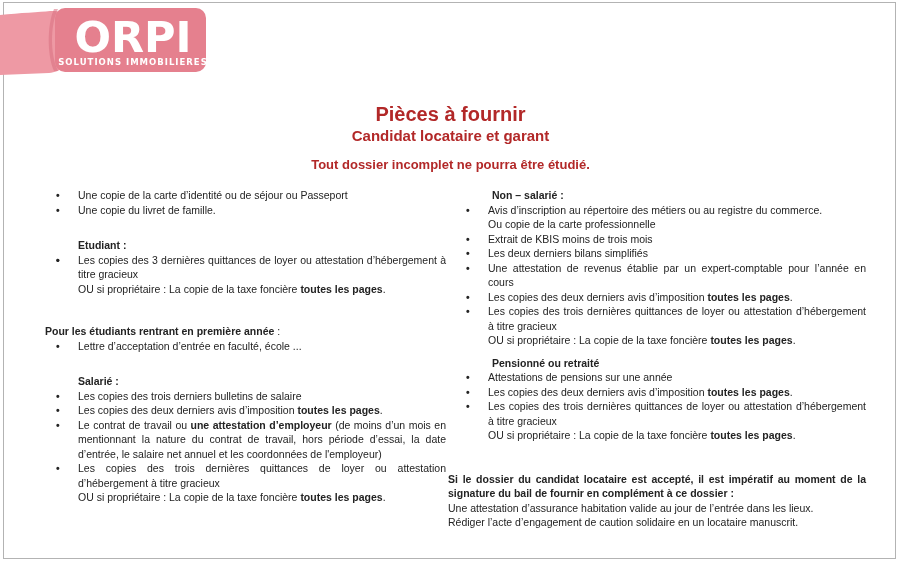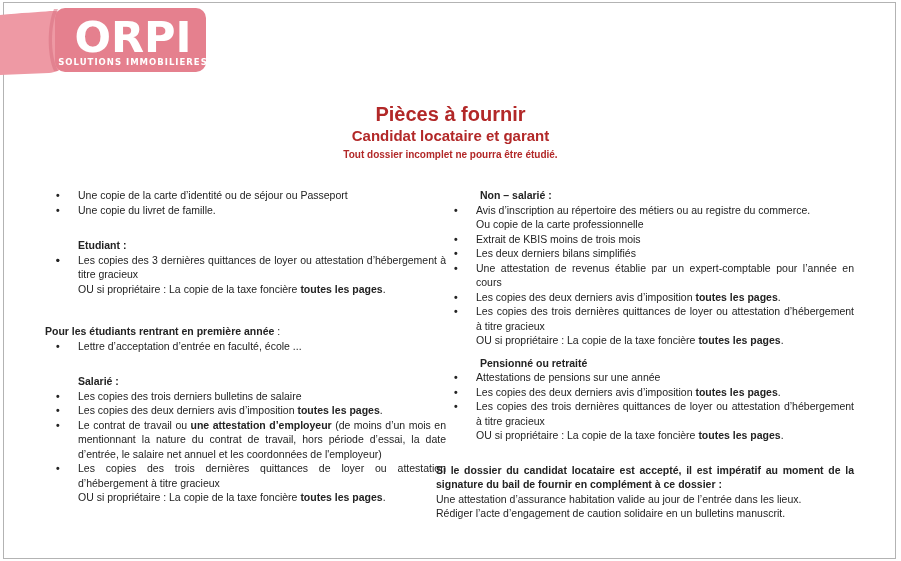--- a/index.html
+++ b/index.html
@@ -6,45 +6,45 @@
   body{
     width:901px;height:561px;position:relative;overflow:hidden;
     background:#ffffff;color:#222;
     font-family:"Liberation Sans",sans-serif;
   }
   .frame{position:absolute;left:3px;top:2px;right:5px;bottom:2px;border:1px solid #b3b3b3;}
   .logo{position:absolute;left:0;top:0;width:212px;height:80px;}
   .header{position:absolute;left:0;top:102px;width:100%;text-align:center;color:#b22828;}
   .title{font-size:20px;font-weight:bold;line-height:24px;}
   .sub1{font-size:15px;font-weight:bold;margin-top:3px;line-height:13px;}
-  .sub2{font-size:10px;font-weight:bold;margin-top:6px;line-height:14px;}
+  .sub2{font-size:13px;font-weight:bold;margin-top:16px;line-height:14px;}
   .col{position:absolute;top:188px;font-size:10.5px;line-height:14.5px;color:#232323;}
   .col.left{left:36px;width:410px;}
-  .col.right{left:436px;width:418px;}
+  .col.right{left:448px;width:418px;}
   .heading{font-weight:bold;}
   .col.left .heading{padding-left:42px;}
   .col.right .heading{padding-left:44px;}
   .intro{font-weight:bold;padding-left:9px;}
   .intro .colon{font-weight:normal;}
   .bullet{position:relative;text-align:justify;}
   .col.left .bullet{padding-left:42px;}
   .col.right .bullet{padding-left:40px;}
   .bullet .dot{position:absolute;font-weight:bold;}
   .col.left .bullet .dot{left:20px;}
   .col.right .bullet .dot{left:18px;}
   .cont{text-align:left;}
   .col.left .cont{padding-left:42px;}
   .col.right .cont{padding-left:40px;}
   .plain{padding-left:0;text-align:left;}
   .plain.justify{text-align:justify;}
   .b{font-weight:bold;}
   .sec-etudiant,.sec-salarie{margin-top:21px;}
   .sec-premiere{margin-top:28px;}
   .sec-pensionne{margin-top:8px;}
-  .sec-footer{margin-top:20px;}
+  .sec-footer{margin-top:29px;}
 </style>
 </head>
 <body>
 
 <div class="frame"></div>
 
 <div class="logo">
   <svg width="212" height="80" viewBox="0 0 212 80">
     <path d="M0,15 C20,13 40,12 50,11 C64,10 71,17 67,27 C63,36 62,46 65,55 C68,65 61,72 49,73 L0,75 Z" fill="#ee99a4"></path>
     <path d="M58,9 C50,25 50,55 58,71 L54,71 C47,55 47,25 54,9 Z" fill="#d8707f" opacity="0.55"></path>
@@ -113,16 +113,16 @@
         <div class="bullet"><span class="dot">•</span><span>Attestations de pensions sur une année</span></div>
         <div class="bullet"><span class="dot">•</span><span>Les copies des deux derniers avis d’imposition </span><span class="b">toutes les pages</span><span>.</span></div>
         <div class="bullet"><span class="dot">•</span><span>Les copies des trois dernières quittances de loyer ou attestation d’hébergement à titre gracieux</span></div>
         <div class="cont"><span>OU si propriétaire : La copie de la taxe foncière </span><span class="b">toutes les pages</span><span>.</span></div>
       </div>
   </div>
   <div class="sec-footer">
     <div>
         <div class="plain justify"><span class="b">Si le dossier du candidat locataire est accepté, il est impératif au moment de la signature du bail de fournir en complément à ce dossier :</span></div>
         <div class="plain"><span>Une attestation d’assurance habitation valide au jour de l’entrée dans les lieux.</span></div>
-        <div class="plain"><span>Rédiger l’acte d’engagement de caution solidaire en un bulletins manuscrit.</span></div>
+        <div class="plain"><span>Rédiger l’acte d’engagement de caution solidaire en un locataire manuscrit.</span></div>
       </div>
   </div>
 </div>
 
 </body></html>

